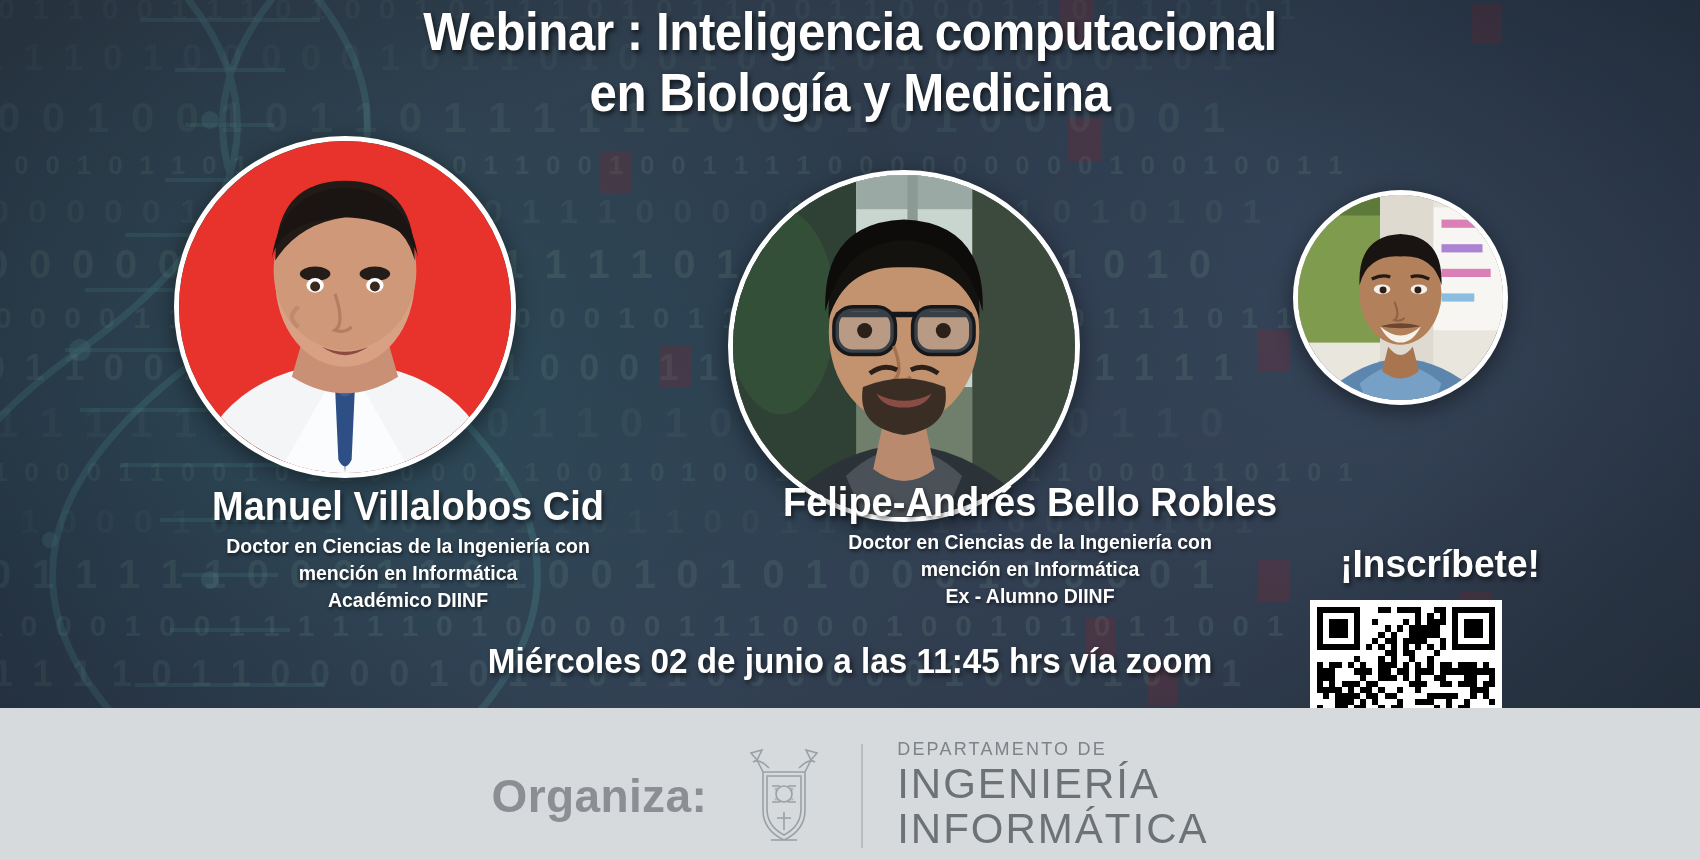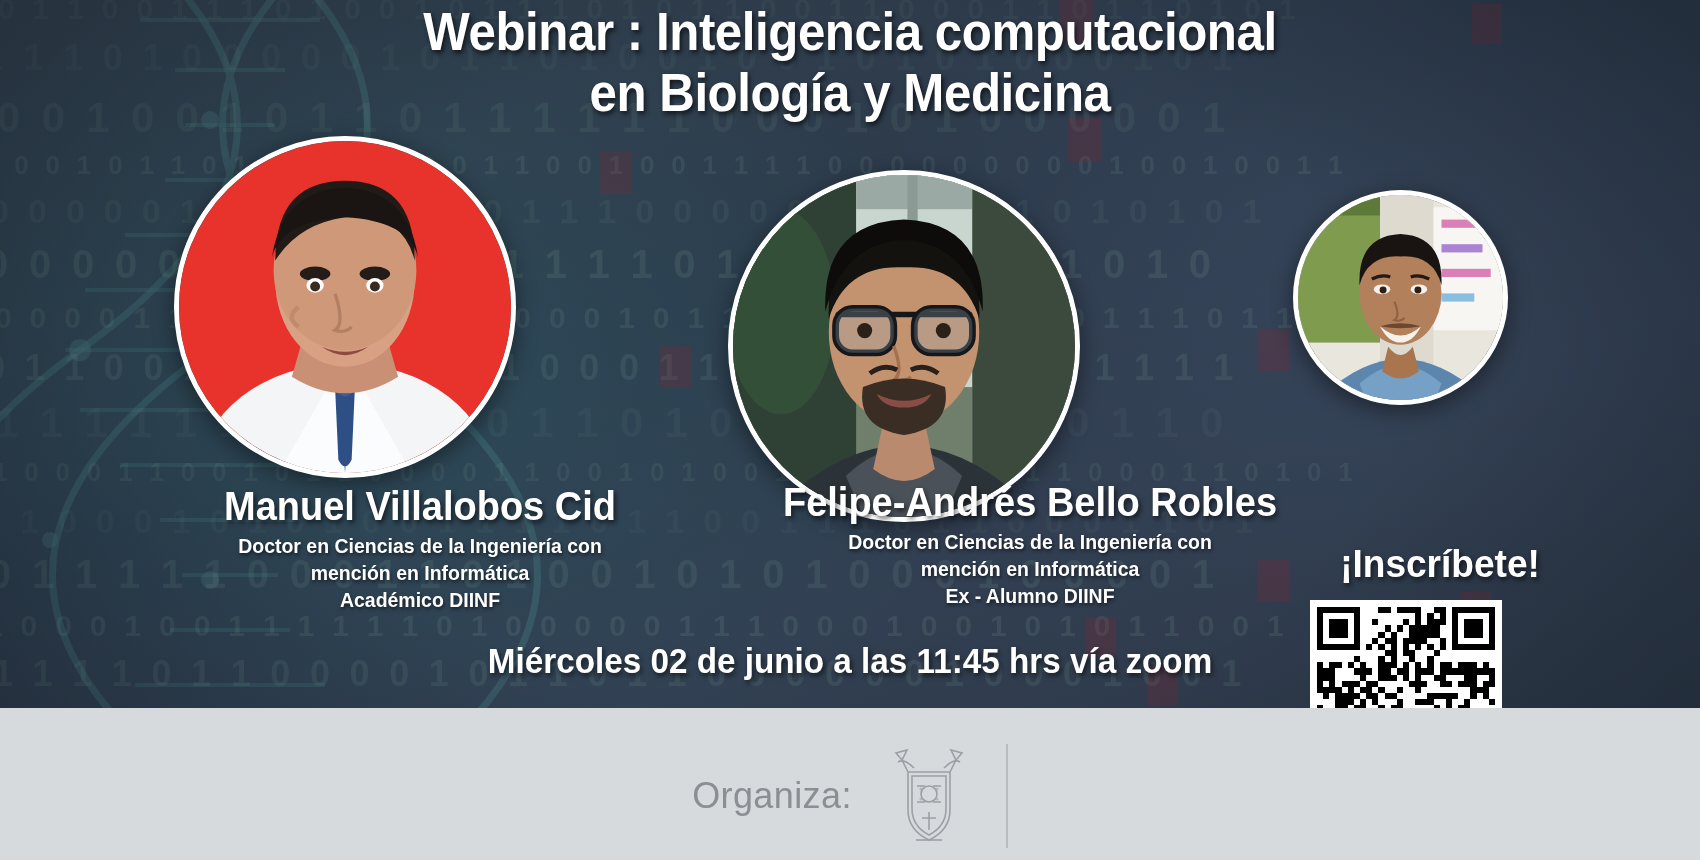--- a/index.html
+++ b/index.html
@@ -83,21 +83,21 @@
     text-shadow:2px 3px 6px rgba(0,0,0,.6);
     white-space:nowrap;
   }
   .sp-sub {
     font-weight:700; font-size:20.5px; line-height:1.32;
     transform:scaleX(.95);
     text-shadow:1px 2px 4px rgba(0,0,0,.6);
     margin-top:4px;
   }
 
-  #sp1-text { left:60px;  top:486px; width:720px; }
+  #sp1-text { left:48px;  top:486px; width:720px; }
   #sp2-text { left:640px; top:482px; width:780px; }
   #sp3-text { left:1190px;top:392px; width:500px; }
 
   #sp3-text .sp-name { font-size:33px; }
   #sp3-text .sp-sub  { font-size:20px; }
 
   
   .date-line {
     position:absolute; left:0; right:0; top:641px;
     text-align:center;
@@ -127,21 +127,21 @@
   .footer {
     position:absolute; left:0; right:0; bottom:0;
     height:152px;
     background:#d7dадc;
     background:#d7dadc;
     z-index:8;
     display:flex; align-items:center; justify-content:center;
   }
   .footer-inner { display:flex; align-items:center; gap:34px; transform:translateY(12px); }
   .organiza {
-    font-size:36px; color:#8b8f93; font-weight:400; letter-spacing:.4px;
+    font-size:46px; color:#8b8f93; font-weight:700; letter-spacing:.4px;
   }
   .crest { width:86px; height:108px; }
   .logo-sep { width:2px; height:104px; background:#b9bdc1; }
   .dept { line-height:1; color:#6d7276; }
   .dept .small {
     font-size:18px; letter-spacing:2.2px; color:#7e8387; margin-bottom:4px;
   }
   .dept .big {
     font-size:42px; letter-spacing:2px; line-height:1.06; color:#6d7276; font-weight:400;
   }
@@ -769,16 +769,21 @@
         <g fill="#9aa0a5" opacity=".55">
           <circle cx="35" cy="47" r="1.6"></circle>
             <circle cx="51" cy="47" r="1.6"></circle>
           <circle cx="35" cy="57" r="1.6"></circle>
             <circle cx="51" cy="57" r="1.6"></circle>
         </g>
       </svg>
 
       <div class="logo-sep"></div>
 
+      <div class="dept">
+        <div class="small">DEPARTAMENTO DE</div>
+        <div class="big">INGENIERÍA</div>
+        <div class="big">INFORMÁTICA</div>
+      </div>
     </div>
   </div>
 
 </div>
 
 </body></html>

